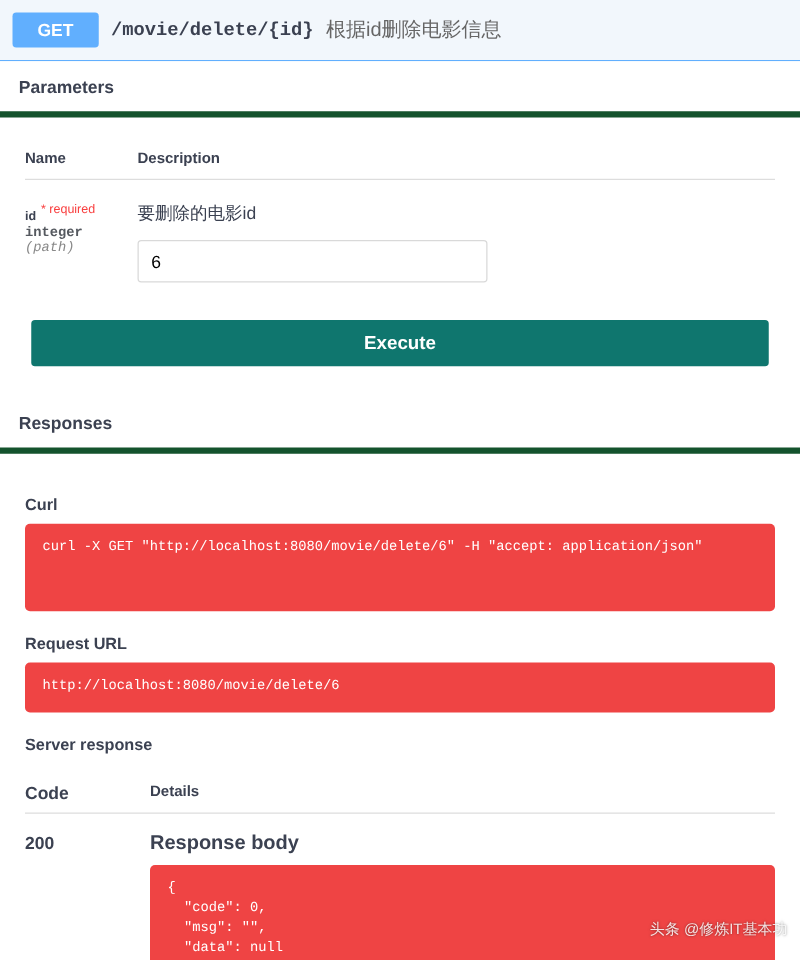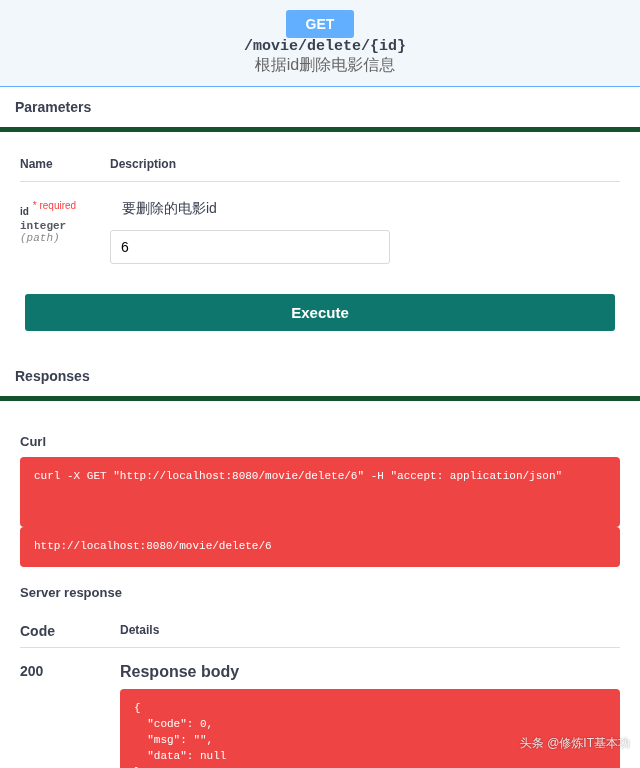--- a/index.html
+++ b/index.html
@@ -1,38 +1,38 @@
 <!DOCTYPE html>
 <html><head>
   <meta charset="utf-8">
   <style>
     * { box-sizing: border-box; margin: 0; padding: 0; }
     body { font-family: -apple-system, BlinkMacSystemFont, "Segoe UI", sans-serif; font-size: 14px; color: #3b4151; background: #fff; width: 640px; }
     
-    .endpoint-header { display: flex; align-items: center; padding: 10px 10px; background: #f2f7fc; border-bottom: 1px solid #61affe; flex-direction: column; }
+    .endpoint-header { display: flex; align-items: center; padding: 10px 10px; background: #f2f7fc; border-bottom: 1px solid #61affe; }
     .method-badge { background: #61affe; color: #fff; font-weight: 700; padding: 6px 20px; border-radius: 3px; font-size: 14px; min-width: 60px; text-align: center; }
     .path { font-family: "Courier New", monospace; font-weight: 700; margin-left: 10px; color: #3b4151; font-size: 15px; }
     .summary { margin-left: 10px; color: #666; font-size: 16px; }
     
     .section-header { background: #fff; padding: 12px 15px; font-weight: 700; font-size: 14px; border-bottom: 5px solid #14532d; }
     
     .params-area { padding: 15px 20px 20px 20px; }
     .param-table-header { display: flex; font-weight: 700; font-size: 12px; padding: 10px 0; border-bottom: 1px solid #ddd; }
     .col-name { width: 90px; }
     .col-desc { flex: 1; }
     
     .param-row { display: flex; padding-top: 18px; }
     .param-name-cell { width: 90px; }
     .param-name { font-weight: 700; font-size: 10px; text-align: right; }
     .required-star { color: #f93e3e; font-weight: 400; font-size: 10px; vertical-align: super; }
     .param-type { font-family: "Courier New", monospace; font-weight: 700; font-size: 11px; color: #55595f; margin-top: 2px; }
     .param-in { font-family: "Courier New", monospace; font-style: italic; font-size: 11px; color: #888; }
     
     .param-desc-cell { flex: 1; }
-    .param-desc-text { margin-bottom: 12px; font-size: 14px; margin-left: 12px; }
+    .param-desc-text { margin-bottom: 12px; font-size: 14px; }
     .param-input { width: 280px; padding: 8px 10px; border: 1px solid #d9d9d9; border-radius: 3px; font-size: 14px; background: #fff; }
     
     .execute-wrapper { padding: 10px 25px 25px 25px; }
     .execute-btn { width: 100%; background: #0f766e; color: #fff; font-weight: 700; font-size: 15px; padding: 10px; border: none; border-radius: 3px; cursor: pointer; }
     
     .responses-section { padding: 15px 20px; }
     .sub-label { font-weight: 700; font-size: 13px; margin: 18px 0 8px 0; }
     .code-block { background: #ef4444; color: #fff; padding: 12px 14px; border-radius: 4px; font-family: "Courier New", monospace; font-size: 11px; white-space: pre-wrap; word-break: break-all; line-height: 1.45; min-height: 40px; }
     .code-block.curl { min-height: 70px; }
     
@@ -80,20 +80,21 @@
 <div class="execute-wrapper">
   <button class="execute-btn">Execute</button>
 </div>
 
 <div class="section-header">Responses</div>
 
 <div class="responses-section">
   <div class="sub-label">Curl</div>
   <div class="code-block curl">curl -X GET "http://localhost:8080/movie/delete/6" -H "accept: application/json"</div>
 
+  <div class="sub-label">Request URL</div>
   <div class="code-block">http://localhost:8080/movie/delete/6</div>
 
   <div class="sub-label" style="font-weight:700; font-size:13px;">Server response</div>
 
   <div class="response-table-header">
     <div class="code-col">Code</div>
     <div class="details-col">Details</div>
   </div>
 
   <div class="response-row">

